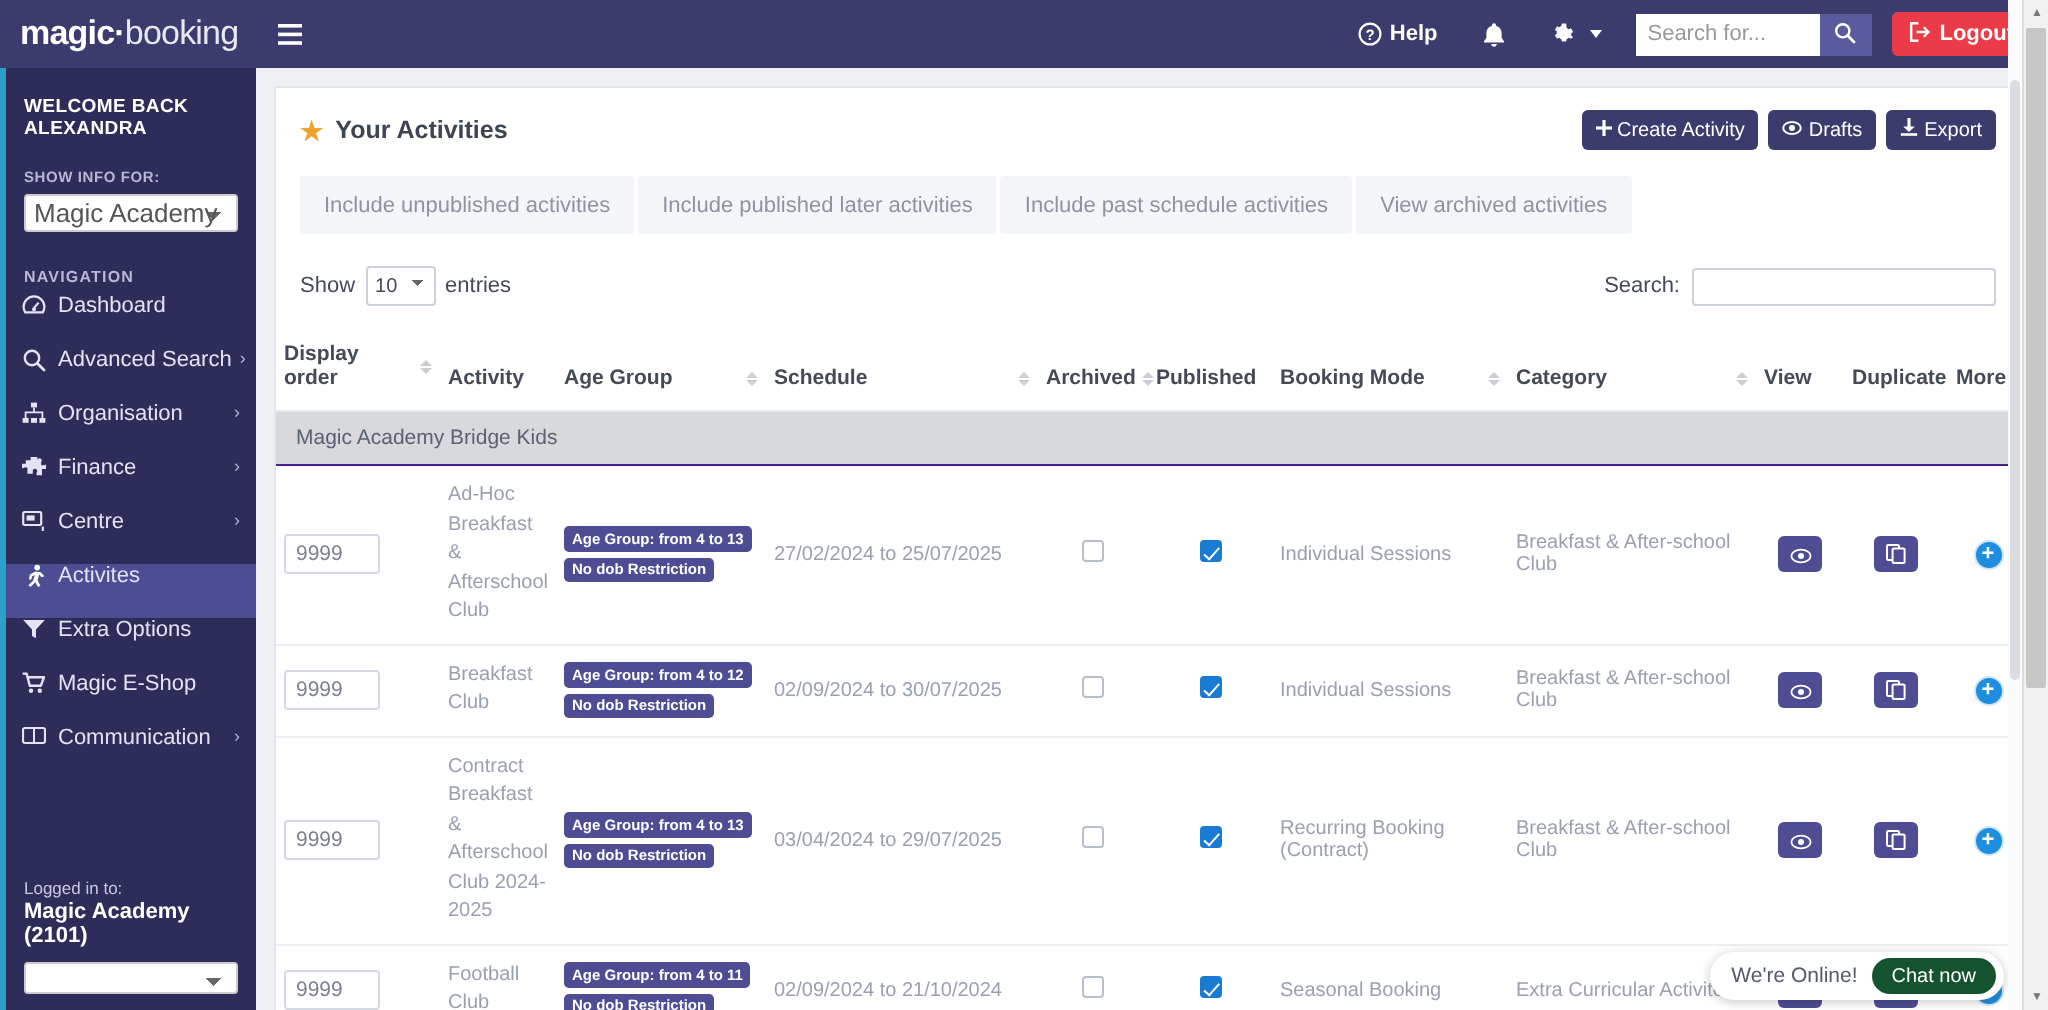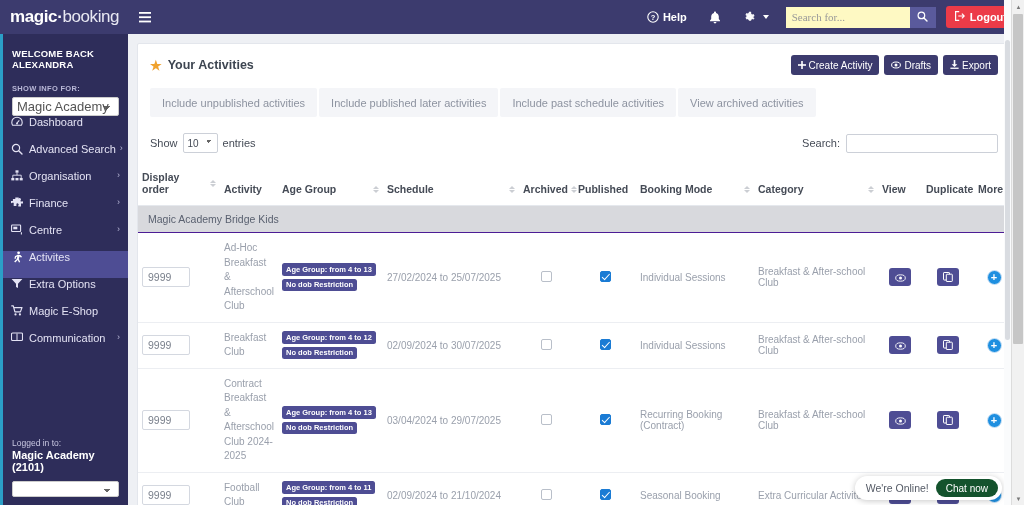--- a/index.html
+++ b/index.html
@@ -37,23 +37,23 @@
     color: #fff; font-size: 11px; font-weight: 700;
     padding: 0 11px; height: 34px; cursor: pointer; white-space: nowrap;
   }
   .tb-icon { display: flex; align-items: center; }
   .caret-down {
     width: 0; height: 0; border-left: 3.5px solid transparent; border-right: 3.5px solid transparent;
     border-top: 4px solid #fff; margin-left: 3px;
   }
   .search-wrap { display: flex; align-items: center; margin: 0 6px; }
   .search-input {
-    width: 124px; height: 21px; border: none; background: #fef9c3;
+    width: 92px; height: 21px; border: none; background: #ffffff;
     font-size: 11px; padding: 0 6px; color: #555;
-    font-family: Liberation Serif, serif; outline: none;
+    font-family: Liberation Sans, sans-serif; outline: none;
   }
   .search-input::placeholder { color: #999; }
   .search-btn {
     width: 26px; height: 21px; background: #5a5a9c; border: none;
     display: flex; align-items: center; justify-content: center; cursor: pointer;
   }
   .logout-btn {
     background: #ec3b48; color: #fff; border: none; border-radius: 3px;
     height: 22px; padding: 0 9px; font-size: 11px; font-weight: 700;
     display: flex; align-items: center; gap: 4px; cursor: pointer;
@@ -342,20 +342,21 @@
 
   <div class="body-row">
 
     <div class="sidebar">
       <div class="welcome">WELCOME BACK ALEXANDRA</div>
       <div class="showinfo-label">SHOW INFO FOR:</div>
       <select class="showinfo-select">
         <option>Magic Academy</option>
       </select>
 
+      <div class="nav-title">NAVIGATION</div>
       <div class="nav-list">
 
         <div class="nav-item">
           <span class="n-icon">
             <svg width="12" height="11" viewBox="0 0 12 11">
                 <path d="M6 1.2A5.2 5.2 0 00.8 6.4c0 1 .3 2 .8 2.8h8.8c.5-.8.8-1.8.8-2.8A5.2 5.2 0 006 1.2z" fill="none" stroke="#e4e3f4" stroke-width="1.1"></path>
                 <circle cx="6" cy="7.6" r="1" fill="#e4e3f4"></circle>
                 <line x1="6" y1="7" x2="8.3" y2="4.3" stroke="#e4e3f4" stroke-width="1.1"></line>
               </svg>
           </span>

